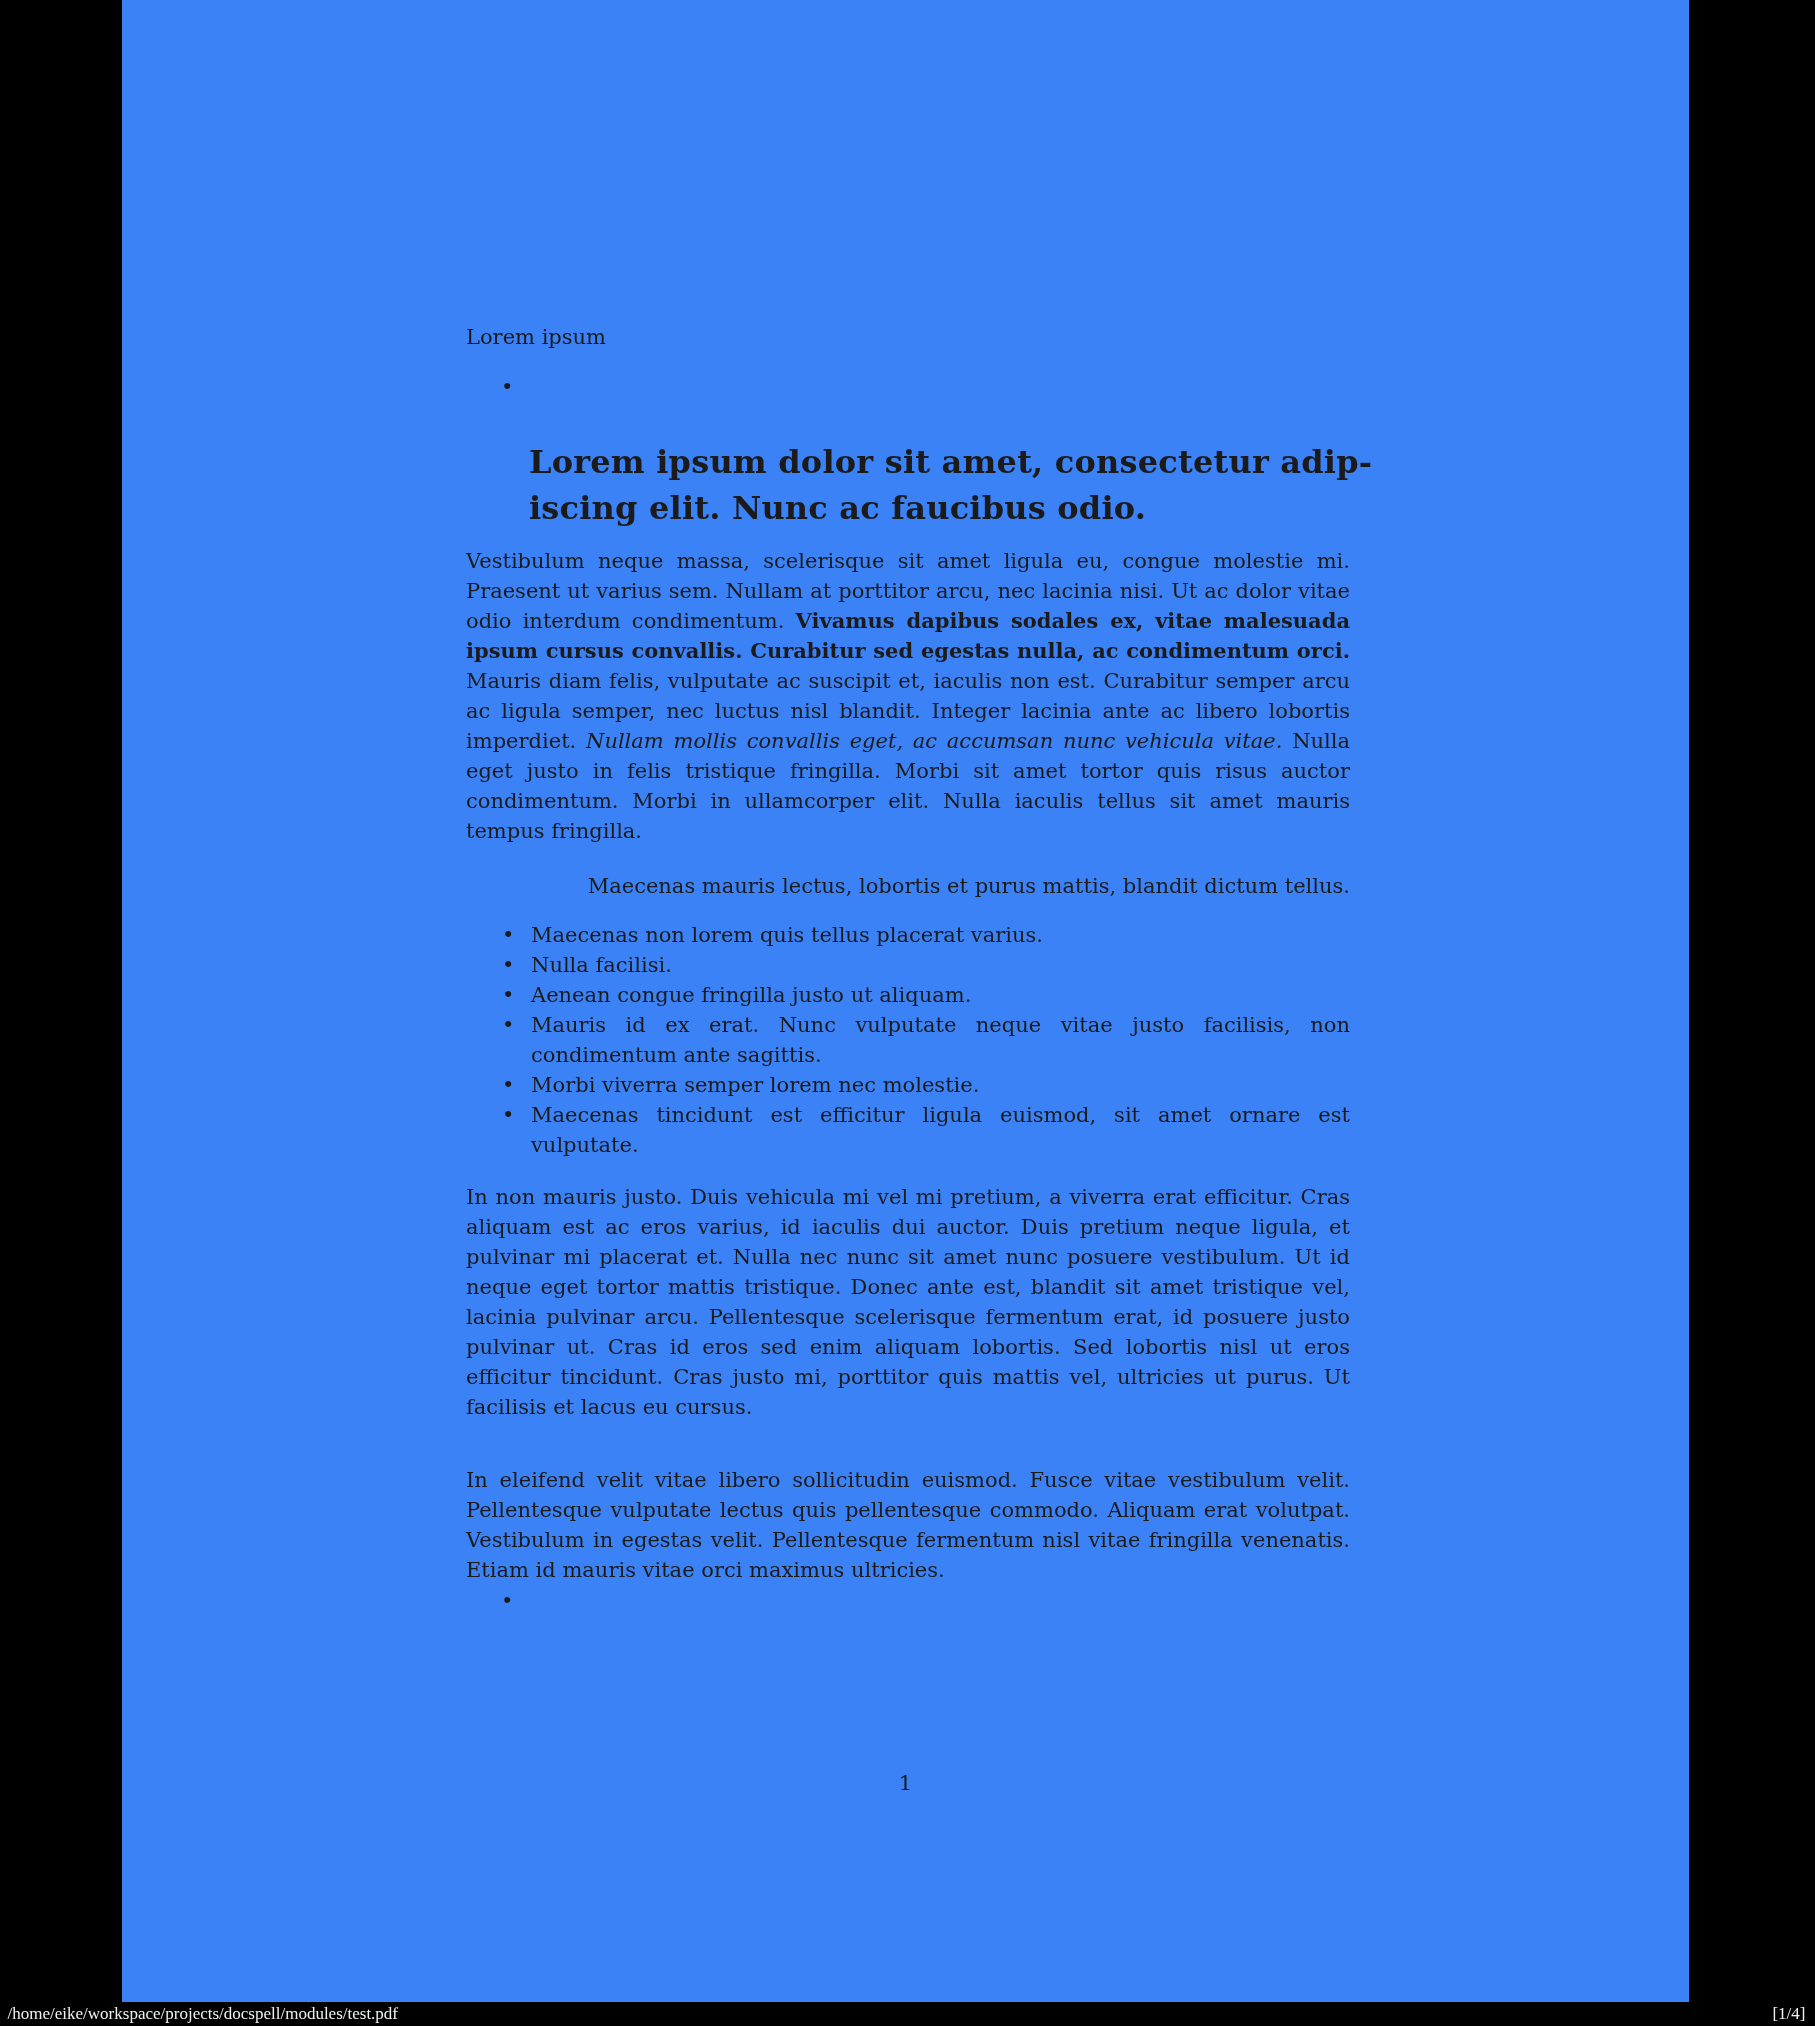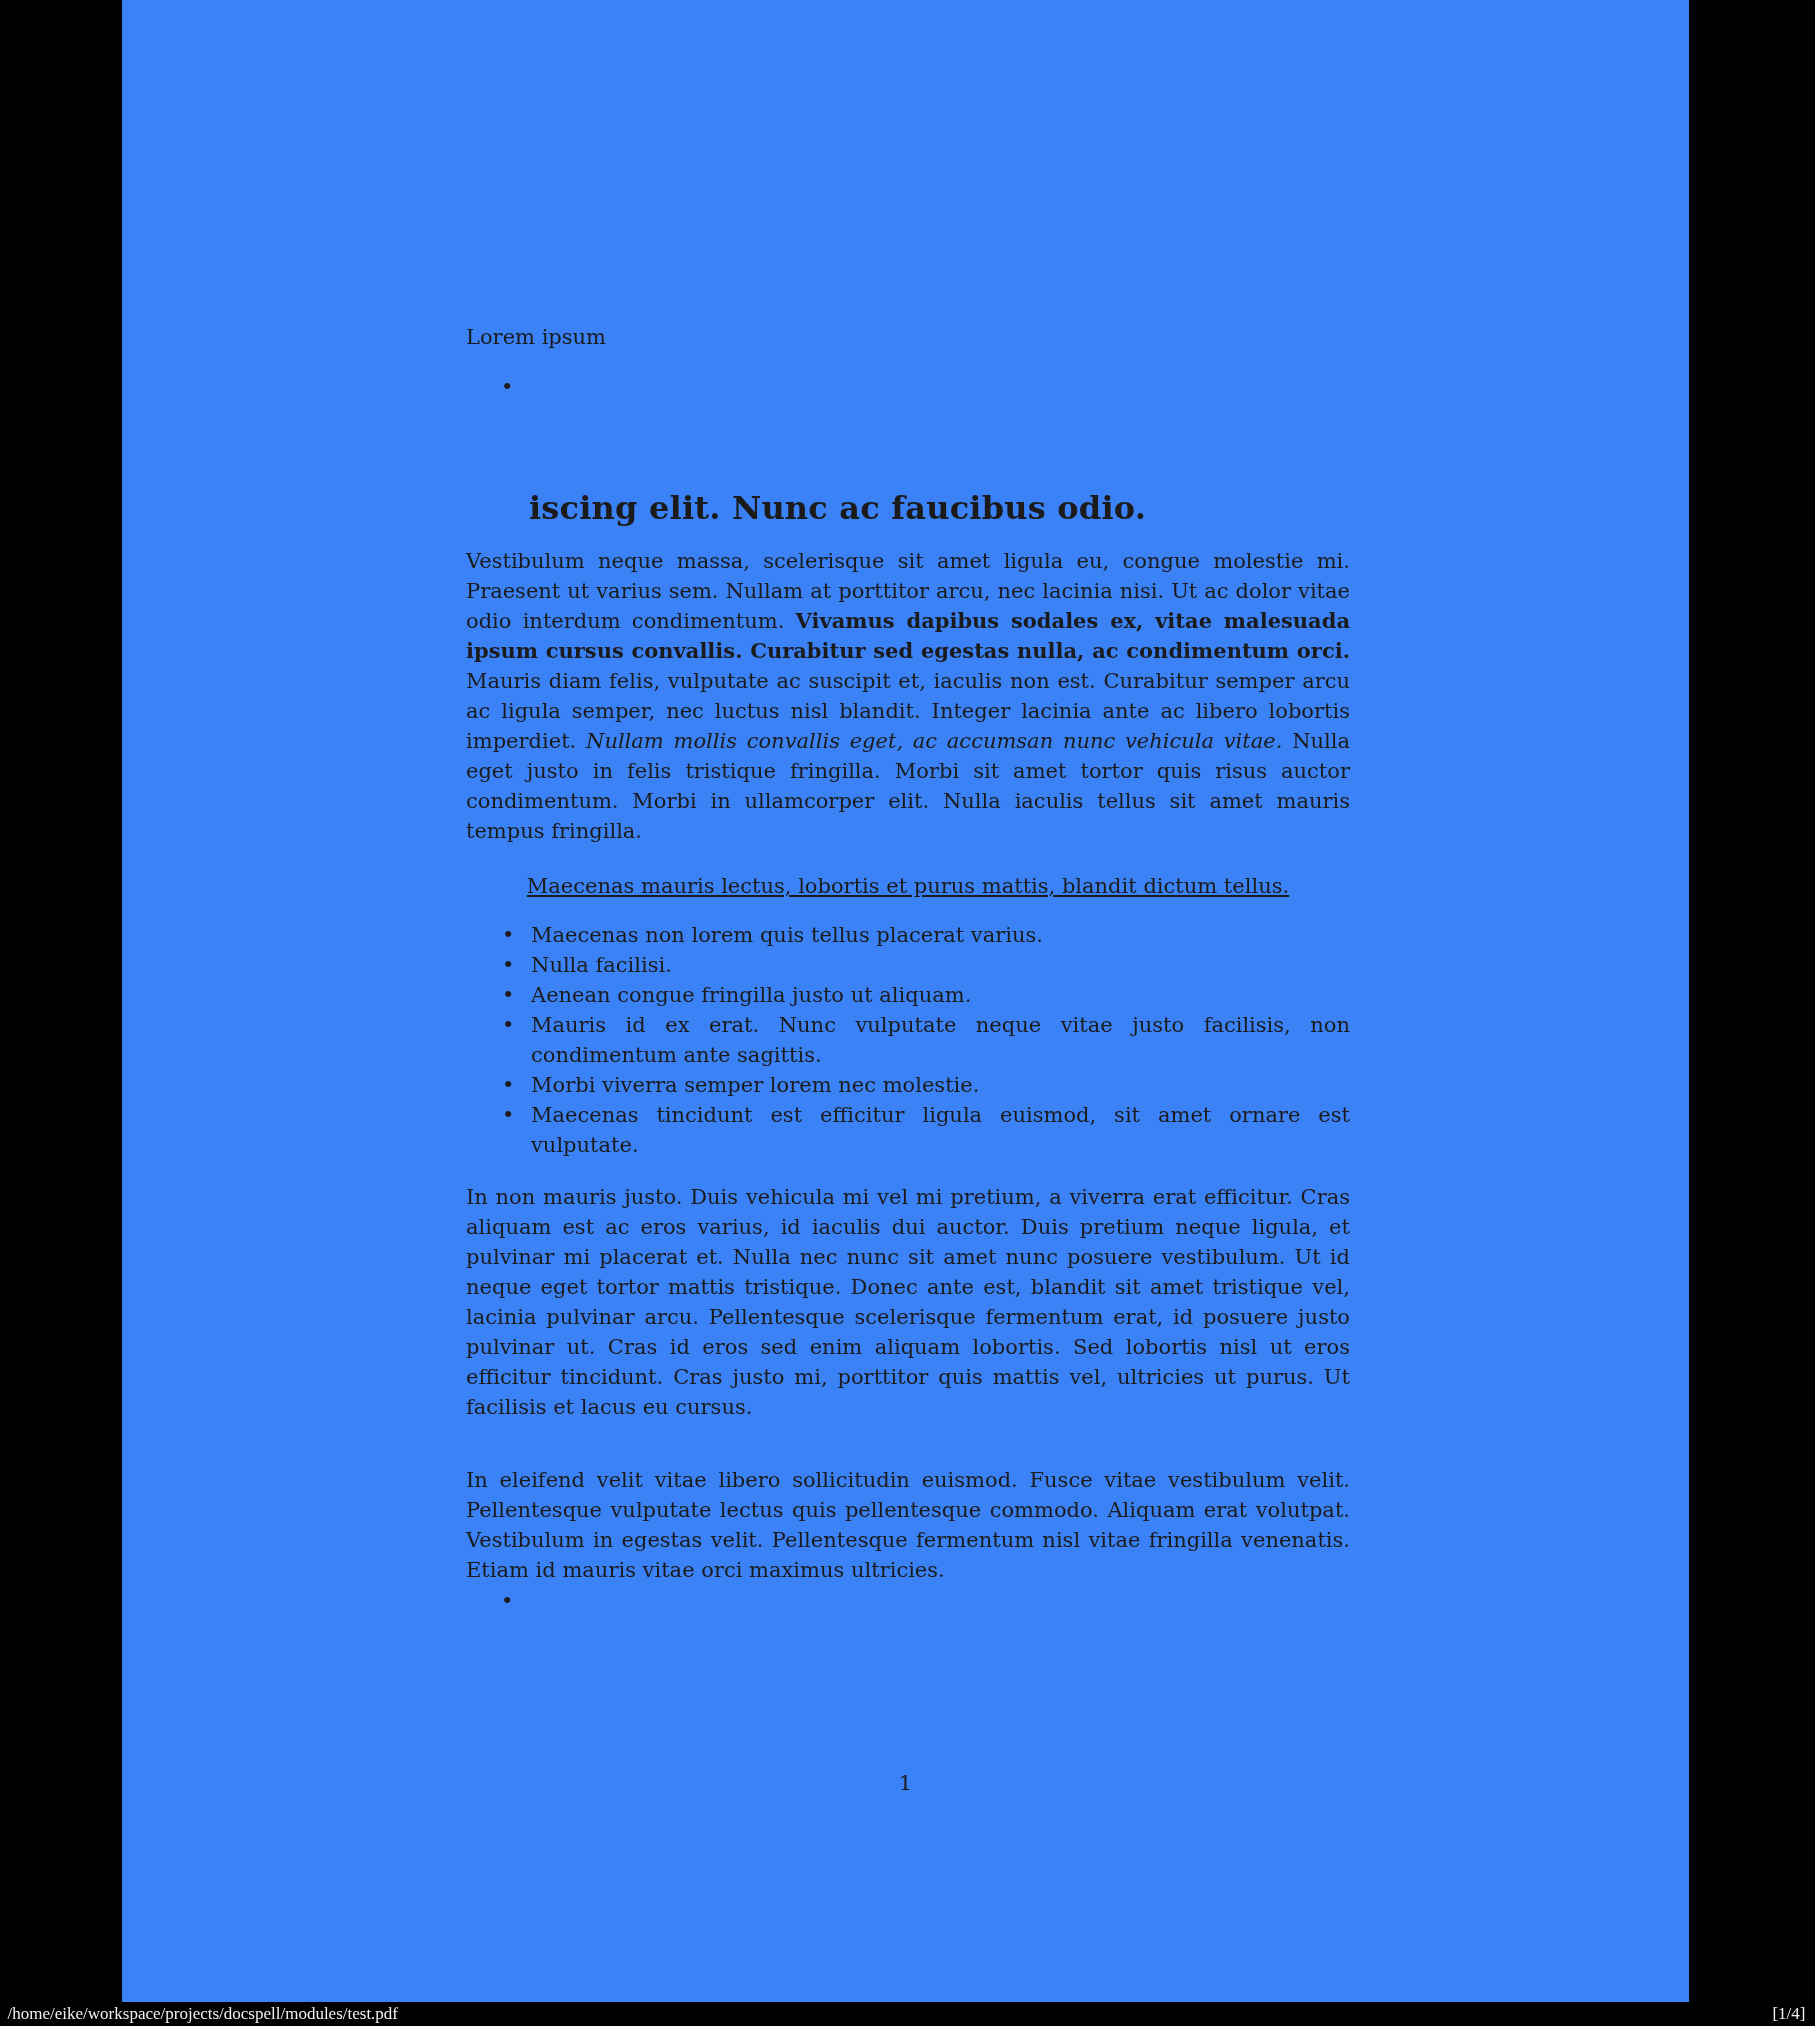--- a/index.html
+++ b/index.html
@@ -41,21 +41,21 @@
   }
 
   .para {
     left: 344px;
     width: 884px;
     font-size: 21px;
     line-height: 30px;
     text-align: justify;
   }
   .para-1 { top: 546px; }
-  .para-2 { top: 871px; text-align: center; text-decoration: underline; }
+  .para-2 { top: 871px; text-align: right; }
   .para-3 { top: 1182px; }
   .para-4 { top: 1465px; }
 
   .doc-list {
     left: 344px; top: 920px;
     width: 884px;
     list-style: none;
     font-size: 21px;
     line-height: 30px;
   }
@@ -97,21 +97,21 @@
 <div class="viewer">
 
   <div class="pdf-page">
 
     <div class="abs top-label">Lorem ipsum</div>
 
     <div class="abs bullet-solo bullet-1">
       <span>•</span>
     </div>
 
-    <h1 class="abs doc-heading"><br><span>iscing elit.  Nunc ac faucibus odio.</span></h1>
+    <h1 class="abs doc-heading"><span>Lorem ipsum dolor sit amet, consectetur adip-</span><br><span>iscing elit.  Nunc ac faucibus odio.</span></h1>
 
     <p class="abs para para-1"><span>Vestibulum neque massa, scelerisque sit amet ligula eu, congue molestie mi. Praesent ut varius sem. Nullam at porttitor arcu, nec lacinia nisi. Ut ac dolor vitae odio interdum condimentum.</span>
 <b>Vivamus dapibus sodales ex, vitae malesuada ipsum cursus convallis. Curabitur sed egestas nulla, ac condimentum orci.</b>
 <span>Mauris diam felis, vulputate ac suscipit et, iaculis non est. Curabitur semper arcu ac ligula semper, nec luctus nisl blandit. Integer lacinia ante ac libero lobortis imperdiet.</span>
 <i>Nullam mollis convallis eget, ac accumsan nunc vehicula vitae.</i>
 <span>Nulla eget justo in felis tristique fringilla. Morbi sit amet tortor quis risus auctor condimentum. Morbi in ullamcorper elit. Nulla iaculis tellus sit amet mauris tempus fringilla.</span></p>
 
     <p class="abs para para-2">Maecenas mauris lectus, lobortis et purus mattis, blandit dictum tellus.</p>
 
     <ul class="abs doc-list">

